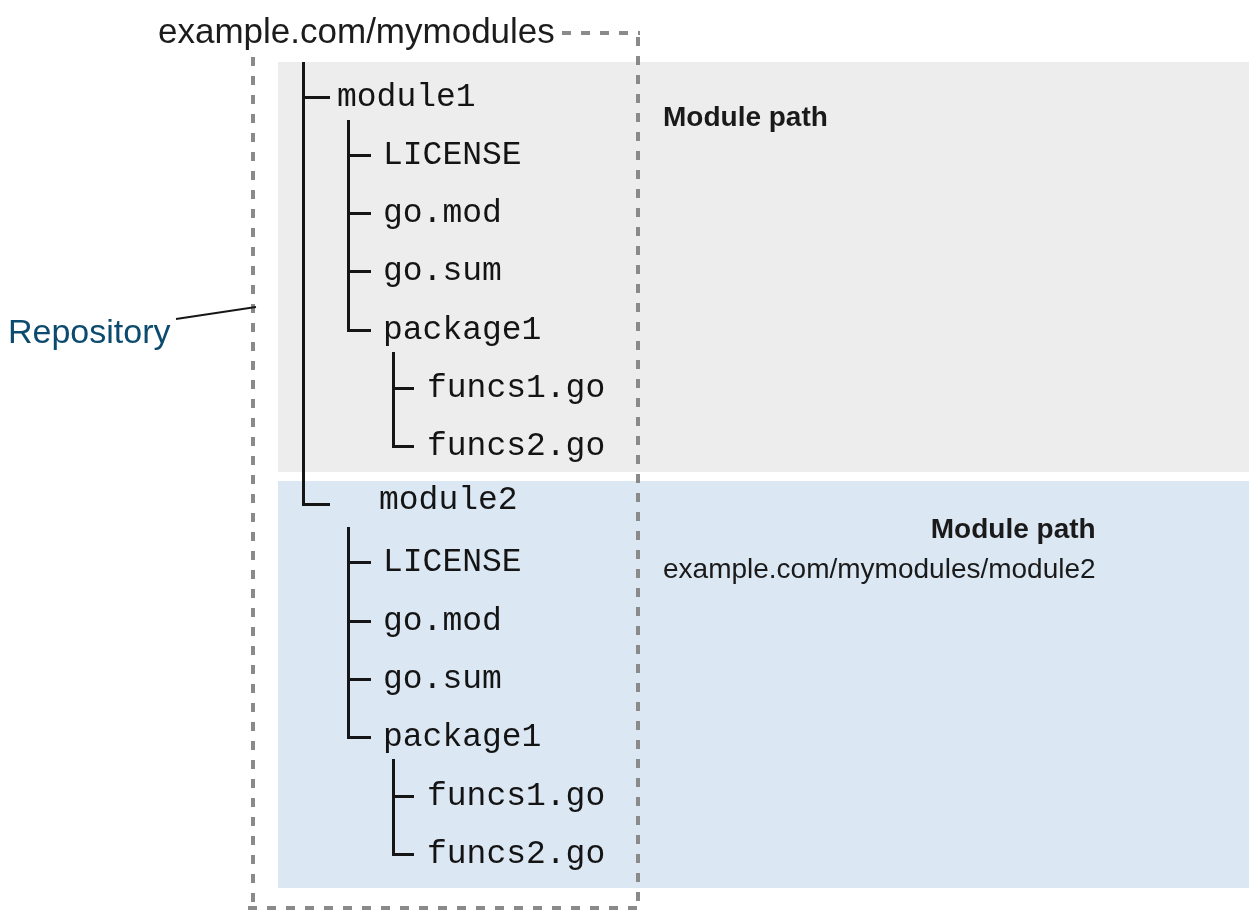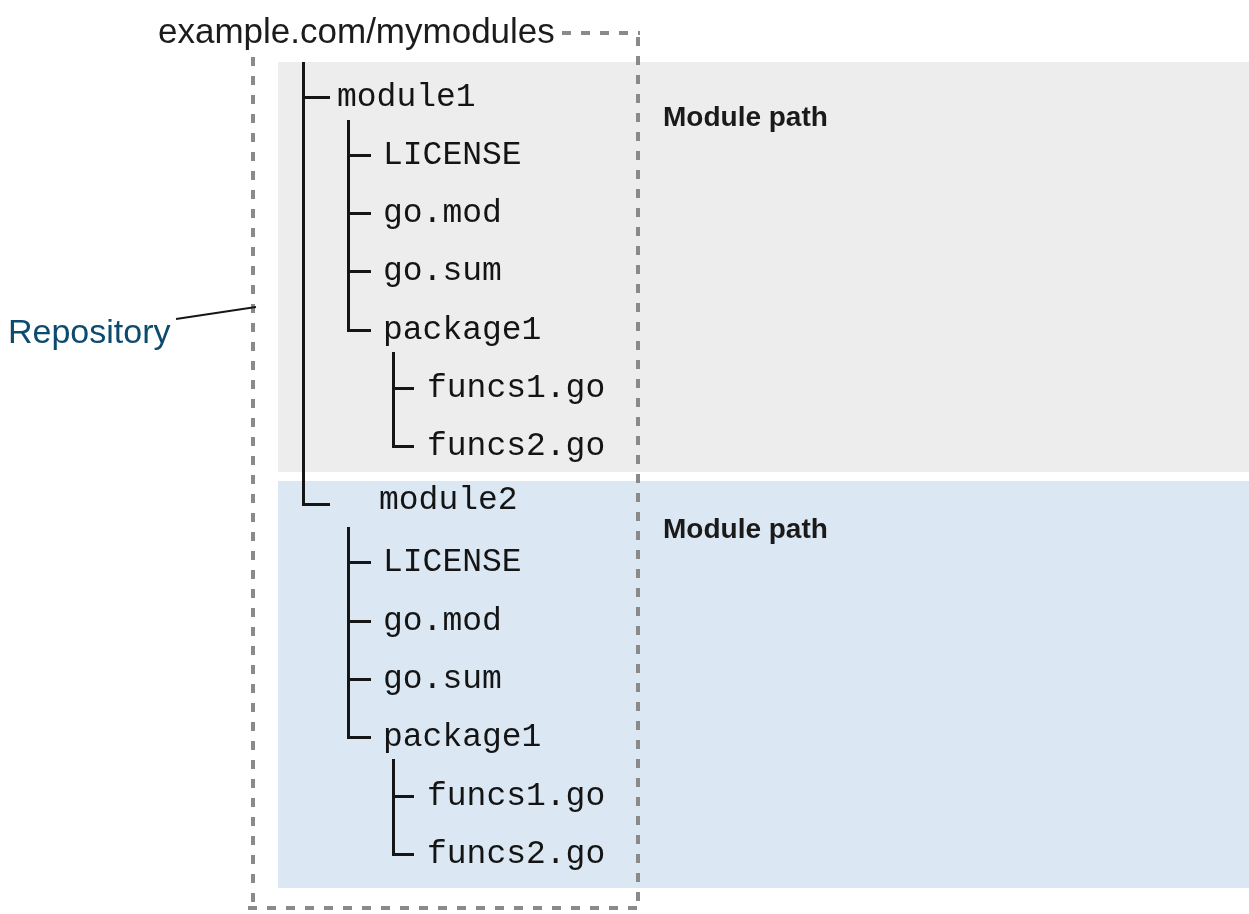--- a/index.html
+++ b/index.html
@@ -112,15 +112,16 @@
   <div class="mono" style="left:383px; top:679px;">go.sum</div>
   <div class="mono" style="left:383px; top:737px;">package1</div>
   <div class="mono" style="left:427px; top:796px;">funcs1.go</div>
   <div class="mono" style="left:427px; top:854px;">funcs2.go</div>
 
   <div class="mp-block" style="top:97px;">
     <div class="mp-label">Module path</div>
   </div>
   <div class="mp-block" style="top:509px;">
     <div class="mp-label">Module path</div>
+    <div class="mp-value">example.com/mymodules/module2</div>
   </div>
 
 </div>
 
 </body></html>

